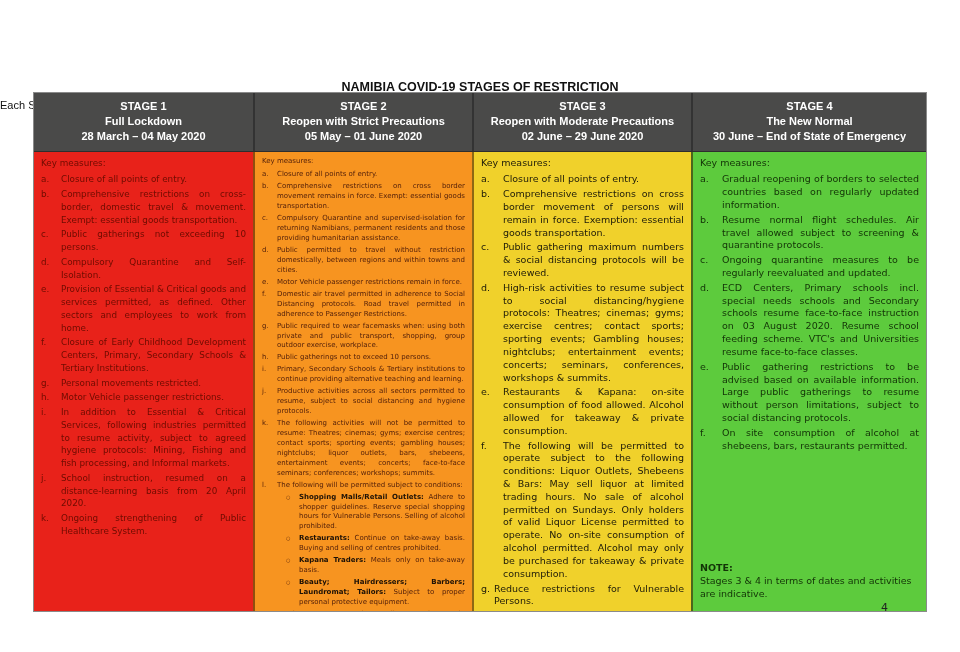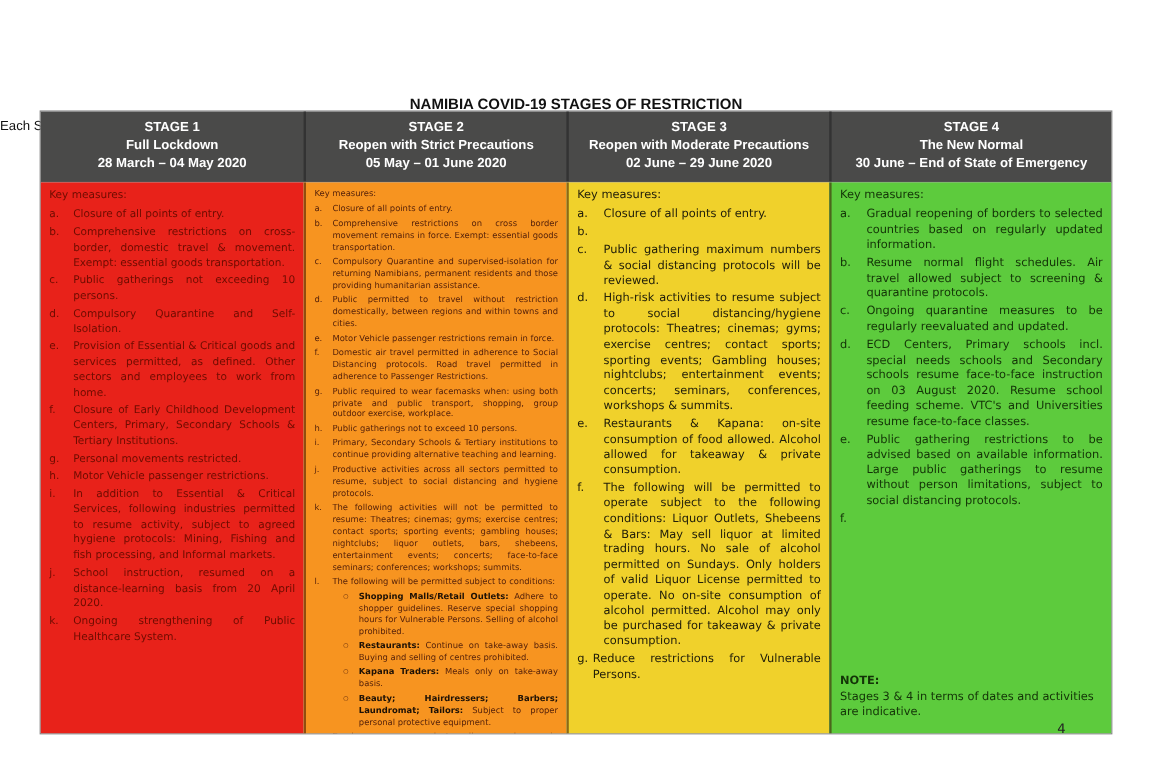--- a/index.html
+++ b/index.html
@@ -203,20 +203,21 @@
       </div>
 
       <div class="panel p3 w3">
         <div class="km">Key measures:</div>
         <div class="row">
             <span class="lbl">a.</span>
             <span class="txt">Closure of all points of entry.</span>
           </div>
         <div class="row">
             <span class="lbl">b.</span>
+            <span class="txt">Comprehensive restrictions on cross border movement of persons will remain in force. Exemption: essential goods transportation.</span>
           </div>
         <div class="row">
             <span class="lbl">c.</span>
             <span class="txt">Public gathering maximum numbers &amp; social distancing protocols will be reviewed.</span>
           </div>
         <div class="row">
             <span class="lbl">d.</span>
             <span class="txt">High-risk activities to resume subject to social distancing/hygiene protocols: Theatres; cinemas; gyms; exercise centres; contact sports; sporting events; Gambling houses; nightclubs; entertainment events; concerts; seminars, conferences, workshops &amp; summits.</span>
           </div>
         <div class="row">
@@ -250,20 +251,21 @@
         <div class="row">
             <span class="lbl">d.</span>
             <span class="txt">ECD Centers, Primary schools incl. special needs schools and Secondary schools resume face-to-face instruction on 03 August 2020. Resume school feeding scheme. VTC's and Universities resume face-to-face classes.</span>
           </div>
         <div class="row">
             <span class="lbl">e.</span>
             <span class="txt">Public gathering restrictions to be advised based on available information. Large public gatherings to resume without person limitations, subject to social distancing protocols.</span>
           </div>
         <div class="row">
             <span class="lbl">f.</span>
+            <span class="txt">On site consumption of alcohol at shebeens, bars, restaurants permitted.</span>
           </div>
         <div class="note">
           <div class="note-label">NOTE:</div>
           <div class="note-text">Stages 3 &amp; 4 in terms of dates and activities are indicative.</div>
         </div>
       </div>
 
     </div>
   </div>
 

